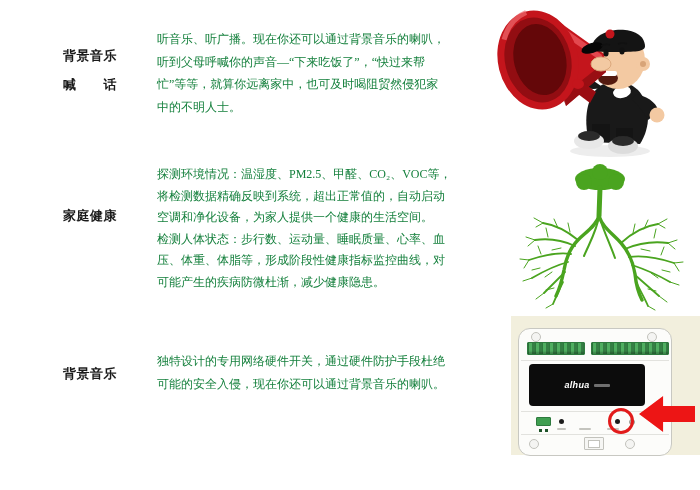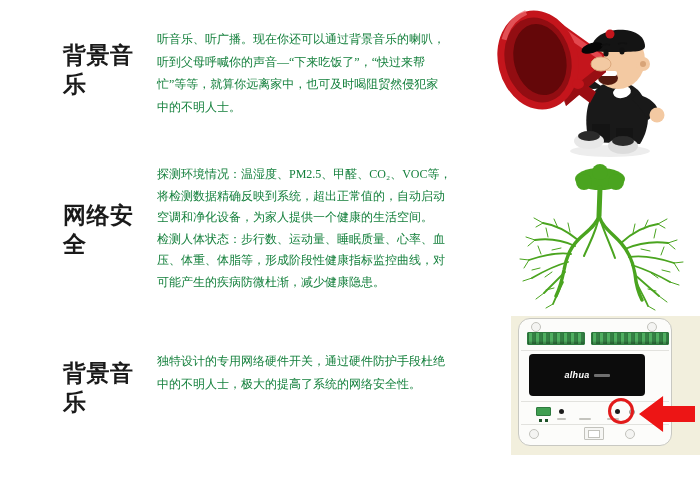--- a/index.html
+++ b/index.html
@@ -5,38 +5,38 @@
   html,body{margin:0;padding:0;}
   body{
     width:700px;height:490px;position:relative;overflow:hidden;
     background:#ffffff;
     font-family:"Liberation Serif", serif;
     color:#1c1c1c;
   }
   .row-label{
     position:absolute;left:63px;width:90px;
     font-family:"Liberation Sans", sans-serif;
-    font-weight:bold;font-size:23px;line-height:29px;color:#1a1a1a;
+    font-weight:bold;font-size:13px;line-height:29px;color:#1a1a1a;
     letter-spacing:0.5px;
   }
   .row-label .l2{display:block;}
   .row-text{
     position:absolute;left:157px;width:380px;
     font-size:12px;line-height:22.5px;
     white-space:pre-line;color:#15803d;
   }
   .row-image{position:absolute;}
   
   .img1{left:488px;top:0;width:212px;height:158px;}
   
   .img2{left:514px;top:164px;width:186px;height:148px;}
   
   .img3{left:511px;top:316px;width:189px;height:139px;background:#f2efdd;}
   .dev{
-    position:absolute;left:7px;top:2px;width:154px;height:128px;
+    position:absolute;left:7px;top:12px;width:154px;height:128px;
     background:#fcfcfa;border:1px solid #c8c8c2;border-radius:12px;
     box-sizing:border-box;
   }
   .screw{
     position:absolute;width:10px;height:10px;border-radius:50%;
     background:#f4f4f2;border:1px solid #c2c2bc;box-sizing:border-box;
   }
   .term{
     position:absolute;top:13px;height:13px;border:1px solid #2e7a3e;
     background:repeating-linear-gradient(90deg,#2e7a3e 0 1px,#4fae60 1px 4px,#357f44 4px 7px);
@@ -75,20 +75,21 @@
   .arrow{
     position:absolute;left:128px;top:80px;width:56px;height:36px;background:#ed1515;
     clip-path:polygon(0 50%, 43% 0, 43% 28%, 100% 28%, 100% 72%, 43% 72%, 43% 100%);
   }
 </style>
 </head>
 <body>
 
 <div class="row-label" style="top:41px;">
   <span>背景音乐</span>
+  <span class="l2">喊　　话</span>
 </div>
 <div class="row-text" style="top:28px;">听音乐、听广播。现在你还可以通过背景音乐的喇叭，
 听到父母呼喊你的声音—“下来吃饭了”，“快过来帮
 忙”等等，就算你远离家中，也可及时喝阻贸然侵犯家
 中的不明人士。</div>
 
 <div class="row-image img1">
   <svg width="212" height="158" viewBox="0 0 212 158">
 
     <ellipse cx="122" cy="151" rx="40" ry="6" fill="#ededed"></ellipse>
@@ -140,21 +141,21 @@
     <g>
       <ellipse cx="118" cy="53" rx="2.6" ry="3.6" fill="#111"></ellipse>
       <ellipse cx="134" cy="51" rx="2.6" ry="3.6" fill="#111"></ellipse>
       <path d="M113,46 q5,-3 9,-1" stroke="#111" stroke-width="1.6" fill="none"></path>
       <path d="M130,44 q5,-2 9,0" stroke="#111" stroke-width="1.6" fill="none"></path>
     </g>
   </svg>
 </div>
 
 <div class="row-label" style="top:201px;">
-  <span>网络安全</span>
+  <span>家庭健康</span>
 </div>
 <div class="row-text" style="top:164px;line-height:21.5px;">探测环境情况：温湿度、PM2.5、甲醛、CO₂、VOC等，
 将检测数据精确反映到系统，超出正常值的，自动启动
 空调和净化设备，为家人提供一个健康的生活空间。
 检测人体状态：步行数、运动量、睡眠质量、心率、血
 压、体重、体脂等，形成阶段性健康指标监控曲线，对
 可能产生的疾病防微杜渐，减少健康隐患。</div>
 
 <div class="row-image img2">
   <svg width="186" height="148" viewBox="0 0 186 148">
@@ -193,21 +194,21 @@
     <g stroke="#4aa41f" fill="none" stroke-width="1" stroke-linecap="round">
       <path d="M144,60 l9,-5 M144,60 l7,4 M154,79 l9,-3 M154,79 l7,6 M160,99 l9,-1 M160,99 l5,8 M156,118 l9,3 M145,132 l8,6 M134,142 l7,4 M130,65 l4,-9 M140,74 l2,-9 M147,91 l3,-8 M148,106 l8,2 M134,125 l8,2 M119,69 l2,-9 M127,85 l9,2 M137,109 l7,5"></path>
     </g>
   </svg>
 </div>
 
 <div class="row-label" style="top:359px;">
   <span>背景音乐</span>
 </div>
 <div class="row-text" style="top:350px;">独特设计的专用网络硬件开关，通过硬件防护手段杜绝
-中的不明人士，极大的提高了系统的网络安全性。</div>
+可能的安全入侵，现在你还可以通过背景音乐的喇叭。</div>
 
 <div class="row-image img3">
   <div class="dev">
     <div class="screw" style="left:12px;top:3px;"></div>
     <div class="screw" style="left:128px;top:3px;"></div>
     <div class="term" style="left:8px;width:58px;"></div>
     <div class="term" style="left:72px;width:78px;"></div>
     <div class="seam" style="top:31px;"></div>
     <div class="panel">
       <span class="logo">alhua</span>

